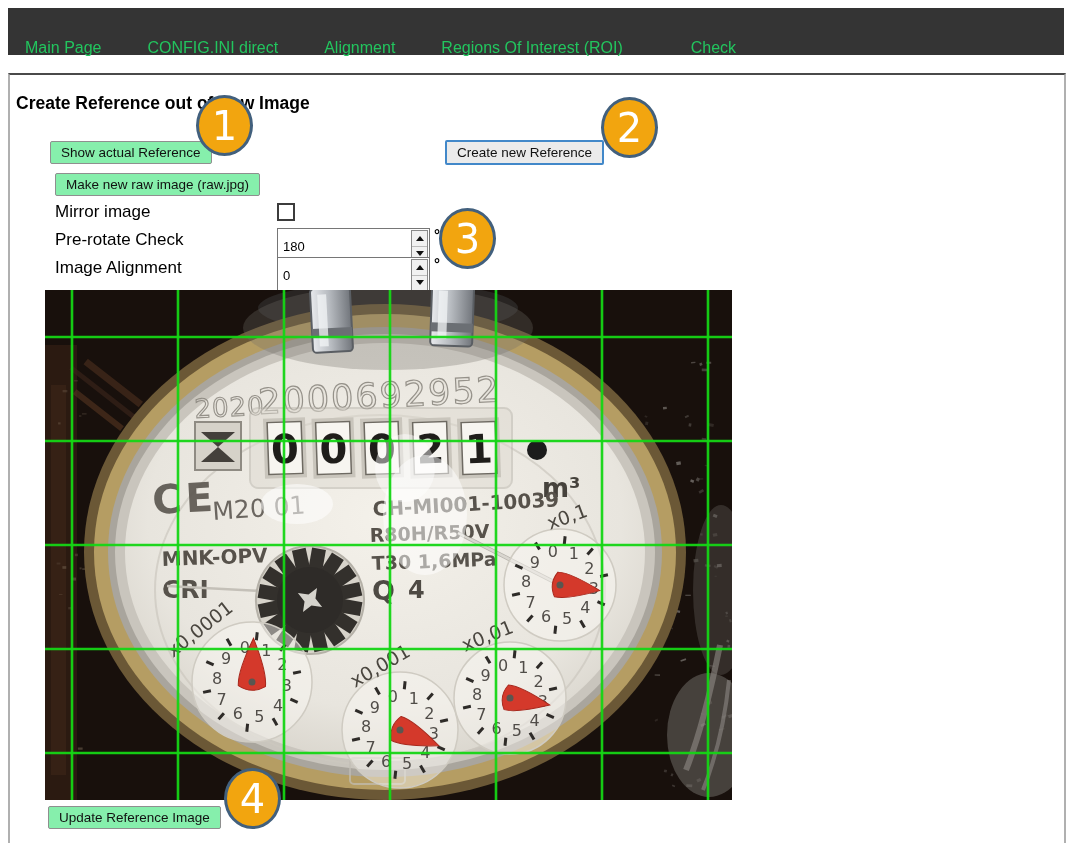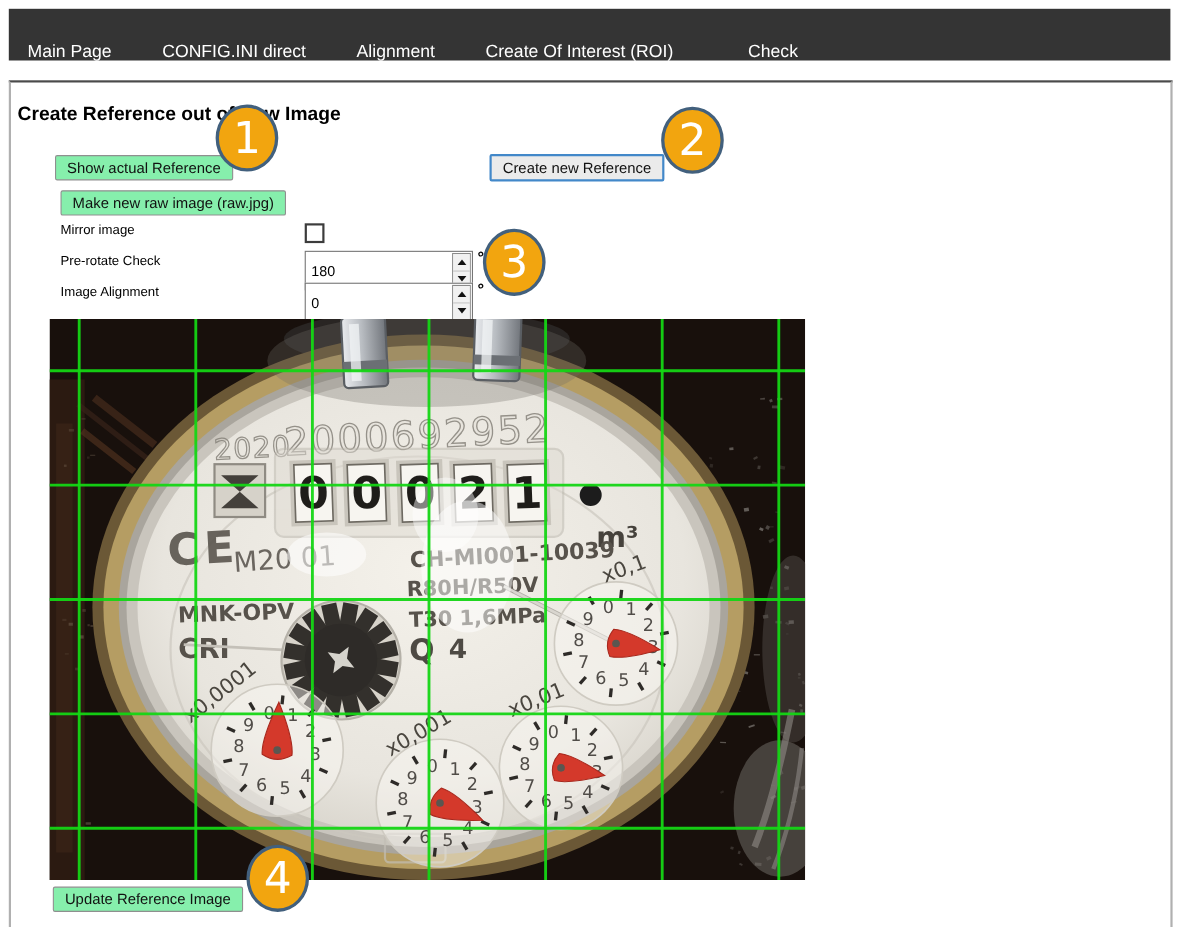--- a/index.html
+++ b/index.html
@@ -1,32 +1,32 @@
 <!DOCTYPE html>
 <html><head>
 <meta charset="utf-8">
 <style>
   html,body{margin:0;padding:0;background:#fff;}
   #page{position:relative;width:1072px;height:843px;background:#fff;overflow:hidden;
         font-family:"Liberation Sans",sans-serif;}
   
   #nav{position:absolute;left:8px;top:8px;right:8px;height:47px;background:#343434;
        display:flex;align-items:center;gap:46px;padding-left:17px;box-sizing:border-box;}
-  .nav-item{color:#ffffff;font-size:16px;white-space:nowrap;cursor:pointer;margin-top:32px;}
+  .nav-item{color:#22c55e;font-size:16px;white-space:nowrap;cursor:pointer;margin-top:32px;}
   .nav-item.last{margin-left:22px;}
   
   #frame{position:absolute;left:8px;top:73px;right:6px;bottom:0;background:#fff;
          border-top:2px solid #4a4a4a;border-left:2px solid #b0b0b0;border-right:2px solid #b0b0b0;}
   #frame-inner{position:relative;width:100%;height:100%;}
   .page-title{position:absolute;left:6px;top:18px;font-size:17.5px;font-weight:bold;color:#000;}
   .btn{position:absolute;font-family:"Liberation Sans",sans-serif;font-size:13.5px;color:#111;
        background:#86efac;border:1px solid #8f8f8f;border-radius:2px;padding:3px 10px;cursor:pointer;
        white-space:nowrap;}
   .btn.primary{border:2px solid #4288c9;background:#ebebeb;}
-  .form-label{position:absolute;left:45px;font-size:12px;color:#000;}
+  .form-label{position:absolute;left:45px;font-size:17px;color:#000;}
   .num-wrap{position:absolute;left:267px;width:153px;height:36px;}
   .num-input{width:100%;height:100%;box-sizing:border-box;border:1px solid #767676;background:#fff;
              font-family:"Liberation Sans",sans-serif;font-size:13px;padding:0 22px 0 5px;color:#000;}
   .spin{position:absolute;right:2px;top:2px;bottom:2px;width:17px;border:1px solid #8a8a8a;
         background:#f1f1f1;display:flex;flex-direction:column;box-sizing:border-box;}
   .spin-btn{flex:1;display:flex;align-items:center;justify-content:center;background:#f1f1f1;
             border:none;padding:0;cursor:pointer;}
   .spin-btn.up{border-bottom:1px solid #bbb;}
   .spin-btn.up::after{content:"";border-left:4px solid transparent;border-right:4px solid transparent;
             border-bottom:5px solid #111;}
@@ -44,21 +44,21 @@
 </style>
 </head>
 <body>
 
 <div id="page">
 
   <div id="nav">
     <span class="nav-item">Main Page</span>
     <span class="nav-item">CONFIG.INI direct</span>
     <span class="nav-item">Alignment</span>
-    <span class="nav-item">Create Of Interest (ROI)</span>
+    <span class="nav-item">Regions Of Interest (ROI)</span>
     <span class="nav-item last">Check</span>
   </div>
 
   <div id="frame">
     <div id="frame-inner">
       <div class="page-title">Create Reference out of Raw Image</div>
 
       <button class="btn" style="left:40px;top:66px;">Show actual Reference</button>
       <button class="btn" style="left:45px;top:98px;">Make new raw image (raw.jpg)</button>
       <button class="btn primary" style="left:435px;top:65px;">Create new Reference</button>

